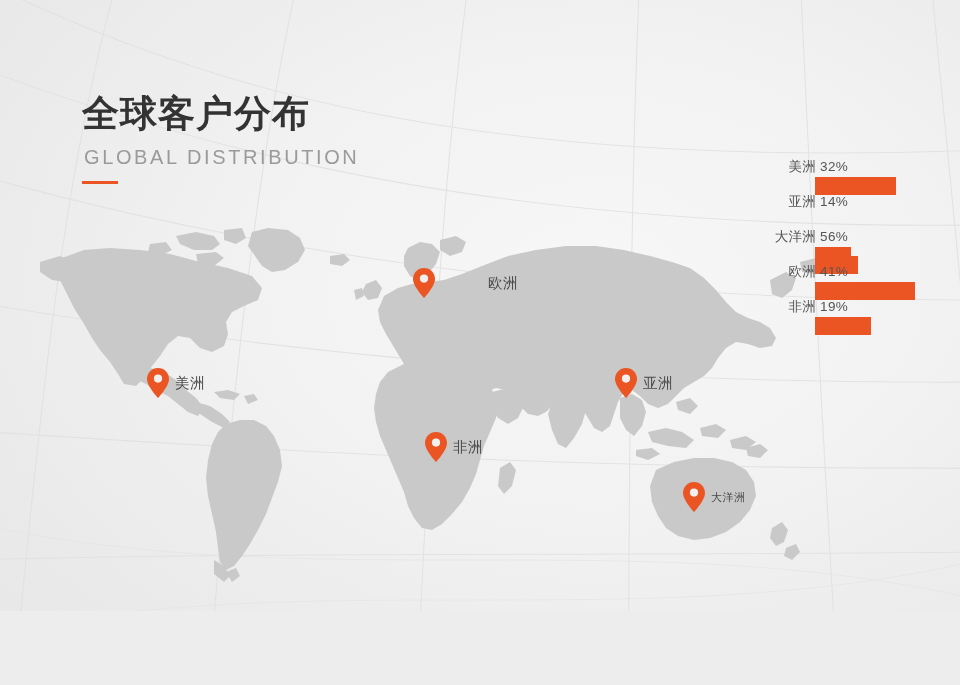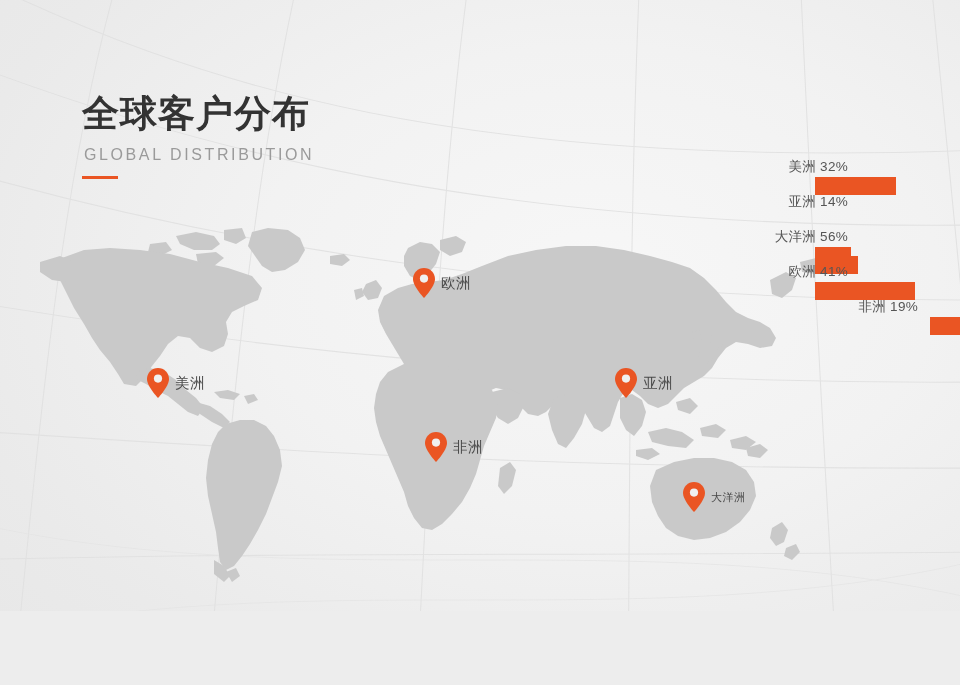--- a/index.html
+++ b/index.html
@@ -16,21 +16,21 @@
   .bg-grid{position:absolute;inset:0;width:960px;height:685px;pointer-events:none;}
   .map-layer{position:absolute;left:0;top:0;width:960px;height:685px;}
 
   
   .heading{position:absolute;left:82px;top:92px;}
   .title{
     font-size:37px;font-weight:bold;color:#333333;letter-spacing:1px;
     line-height:44px;margin:0;white-space:nowrap;
   }
   .subtitle{
-    font-size:16px;color:#9a9a9a;letter-spacing:2.6px;
+    font-size:20px;color:#9a9a9a;letter-spacing:2.6px;
     margin:10px 0 0 2px;white-space:nowrap;
   }
   .accent-rule{
     width:36px;height:3px;background:#ea5523;margin-top:12px;
   }
 
   
   .marker{position:absolute;display:flex;align-items:center;}
   .pin{width:22px;height:30px;flex:0 0 auto;display:block;}
   .marker-label{
@@ -185,21 +185,21 @@
   </div>
 
   <div class="marker" style="left:147px;top:368px;align-items:center;">
     <svg class="pin" viewBox="0 0 22 30">
       <path d="M11 0C4.9 0 0 4.9 0 11c0 7.5 11 19 11 19s11-11.5 11-19C22 4.9 17.1 0 11 0z" fill="#ea5523"></path>
       <circle cx="11" cy="10.6" r="4.1" fill="#f0f0f0"></circle>
     </svg>
     <span class="marker-label">美洲</span>
   </div>
 
-  <div class="marker" style="left:413px;top:268px;">
+  <div class="marker" style="left:413px;top:268px;gap:47px;">
     <svg class="pin" viewBox="0 0 22 30">
       <path d="M11 0C4.9 0 0 4.9 0 11c0 7.5 11 19 11 19s11-11.5 11-19C22 4.9 17.1 0 11 0z" fill="#ea5523"></path>
       <circle cx="11" cy="10.6" r="4.1" fill="#f0f0f0"></circle>
     </svg>
     <span class="marker-label">欧洲</span>
   </div>
 
   <div class="marker" style="left:615px;top:368px;">
     <svg class="pin" viewBox="0 0 22 30">
       <path d="M11 0C4.9 0 0 4.9 0 11c0 7.5 11 19 11 19s11-11.5 11-19C22 4.9 17.1 0 11 0z" fill="#ea5523"></path>
@@ -247,21 +247,21 @@
       </div>
     </div>
 
     <div class="bar-row" style="top:111px;">
       <div class="bar-label">欧洲 41%</div>
       <div class="bar-track">
         <div class="bar-fill" style="width:100px;"></div>
       </div>
     </div>
 
-    <div class="bar-row" style="top:146px;align-items:flex-end;">
+    <div class="bar-row" style="top:146px;">
       <div class="bar-label">非洲 19%</div>
       <div class="bar-track">
         <div class="bar-fill" style="width:56px;"></div>
       </div>
     </div>
 
   </div>
 
 </div>
 

